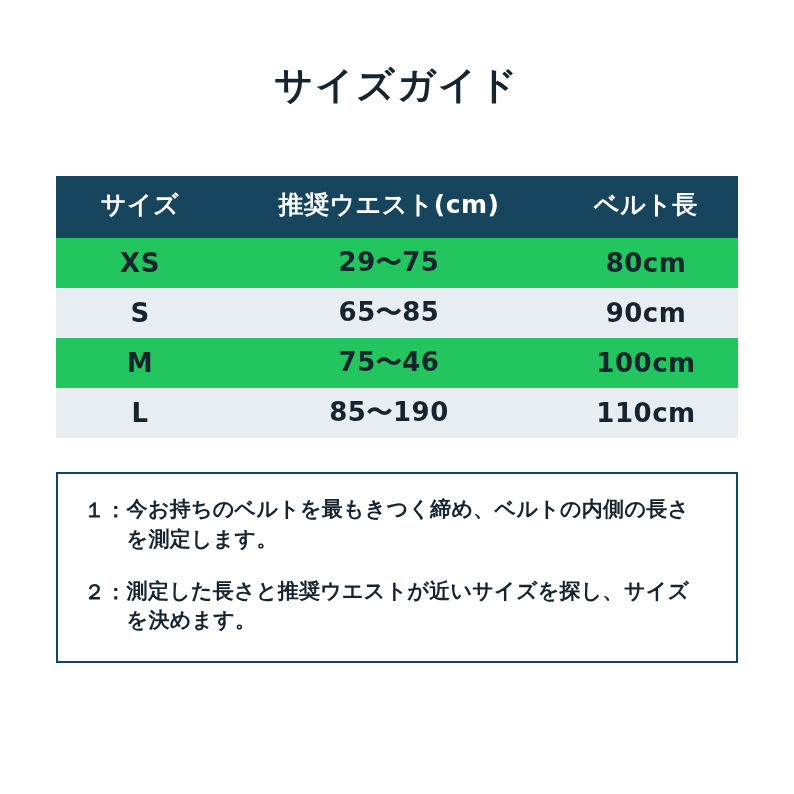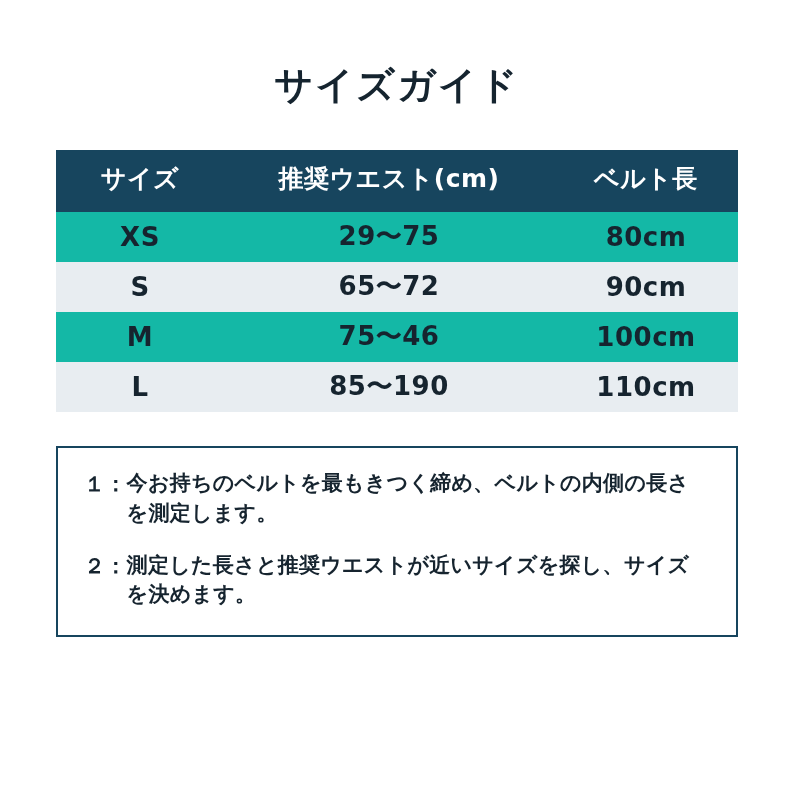--- a/index.html
+++ b/index.html
@@ -31,21 +31,21 @@
     font-weight: bold;
     color: #15242f;
     letter-spacing: 2px;
     line-height: 1.26;
   }
   .title-line-1 { font-size: 38px; }
   .title-line-2 { font-size: 38px; }
 
   
   .size-table {
-    margin-top: 40px;
+    margin-top: 66px;
     width: 682px;
     border-collapse: collapse;
     table-layout: fixed;
     padding-left: 48px;
   }
   .size-table th,
   .size-table td {
     text-align: center;
     font-weight: bold;
   }
@@ -56,21 +56,21 @@
     height: 50px;
     padding: 4px 0 8px 0;
     letter-spacing: 0.5px;
   }
   .size-table tbody td {
     font-size: 26px;
     height: 48px;
     color: #16242f;
     letter-spacing: 0.5px;
   }
-  .row-odd td  { background: #14b8a6; }
+  .row-odd td  { background: #22c55e; }
   .row-even td { background: #e8edf1; }
 
   .col-size  { width: 168px; }
   .col-waist { width: 330px; }
   .col-len   { width: 184px; }
 
   
   .notes-box {
     margin-top: 34px;
     width: 682px;
@@ -120,21 +120,21 @@
       </tr>
     </thead>
     <tbody>
       <tr class="row-odd">
         <td>XS</td>
         <td>29〜75</td>
         <td>80cm</td>
       </tr>
       <tr class="row-even">
         <td>S</td>
-        <td>65〜72</td>
+        <td>65〜85</td>
         <td>90cm</td>
       </tr>
       <tr class="row-odd">
         <td>M</td>
         <td>75〜46</td>
         <td>100cm</td>
       </tr>
       <tr class="row-even">
         <td>L</td>
         <td>85〜190</td>

